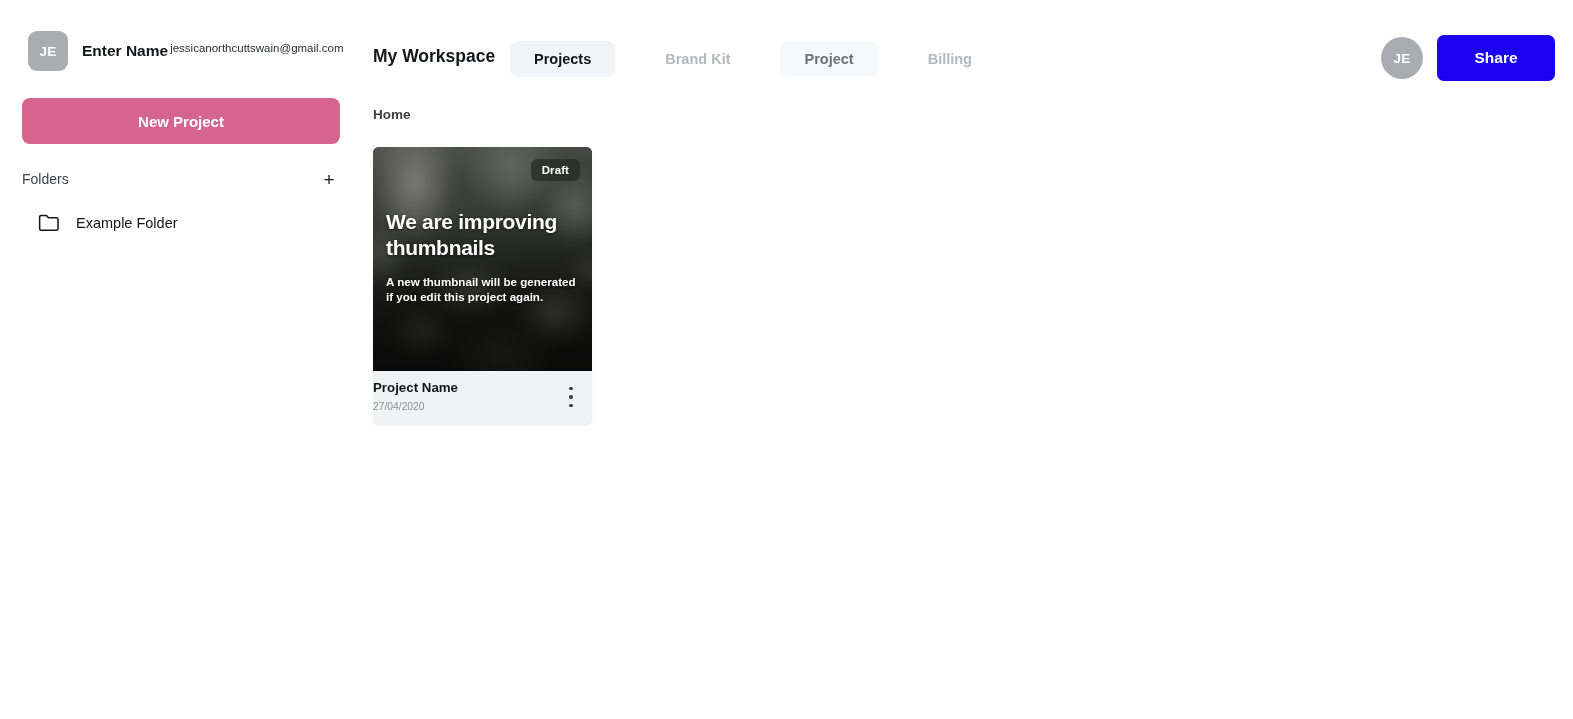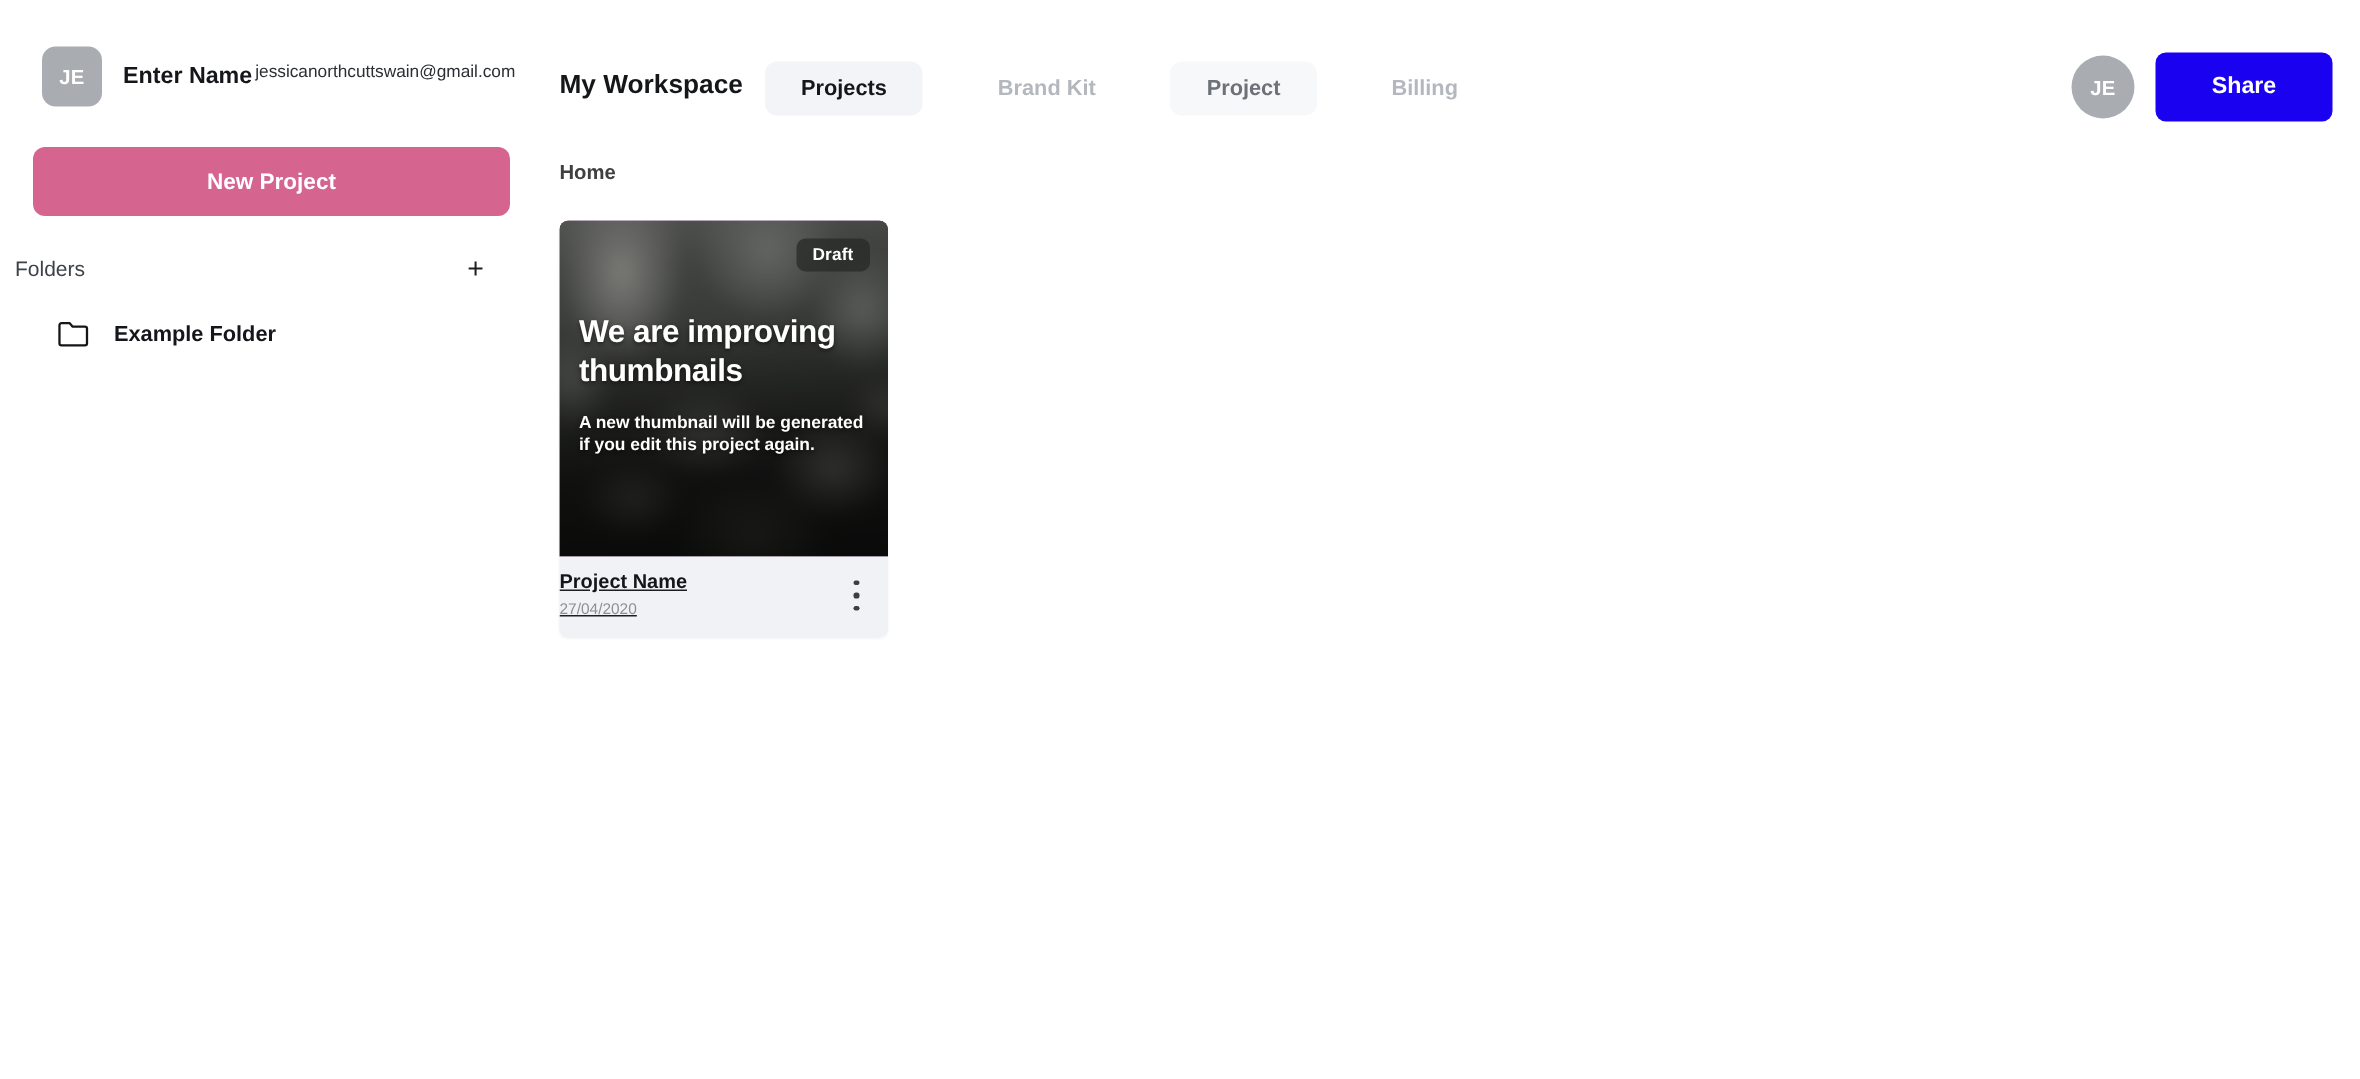--- a/index.html
+++ b/index.html
@@ -85,21 +85,21 @@
     font-weight: 700;
     cursor: pointer;
     text-align: center;
   }
 
   .folders-head {
     display: flex;
     align-items: center;
     justify-content: space-between;
     width: 318px;
-    margin: 24px 0 0 10px;
+    margin: 24px 0 0 22px;
   }
 
   .folders-label {
     font-size: 14px;
     color: #3e4248;
   }
 
   .add-folder-btn {
     width: 22px; height: 22px;
     border: none;
@@ -118,21 +118,21 @@
     gap: 16px;
     margin: 24px 0 0 38px;
     cursor: pointer;
     width: 280px;
   }
 
   .folder-icon { width: 22px; height: 18px; flex: 0 0 auto; display:block; }
 
   .folder-name {
     font-size: 14.5px;
-    font-weight: 700;
+    font-weight: 400;
     color: #14161a;
   }
 
   
   .topbar {
     position: absolute;
     left: 362px; top: 0;
     right: 0;
     height: 96px;
   }
@@ -302,21 +302,20 @@
     font-weight: 700;
     line-height: 1.3;
     text-shadow: 0 1px 3px rgba(0,0,0,0.5);
   }
 
   .card-footer {
     position: relative;
     height: 54px;
     background: #f1f2f6;
     padding: 9px 12px 0 0;
-    text-decoration: underline;
   }
 
   .card-title {
     font-size: 13.3px;
     font-weight: 700;
     color: #14161a;
     line-height: 1.2;
   }
 
   .card-date {

